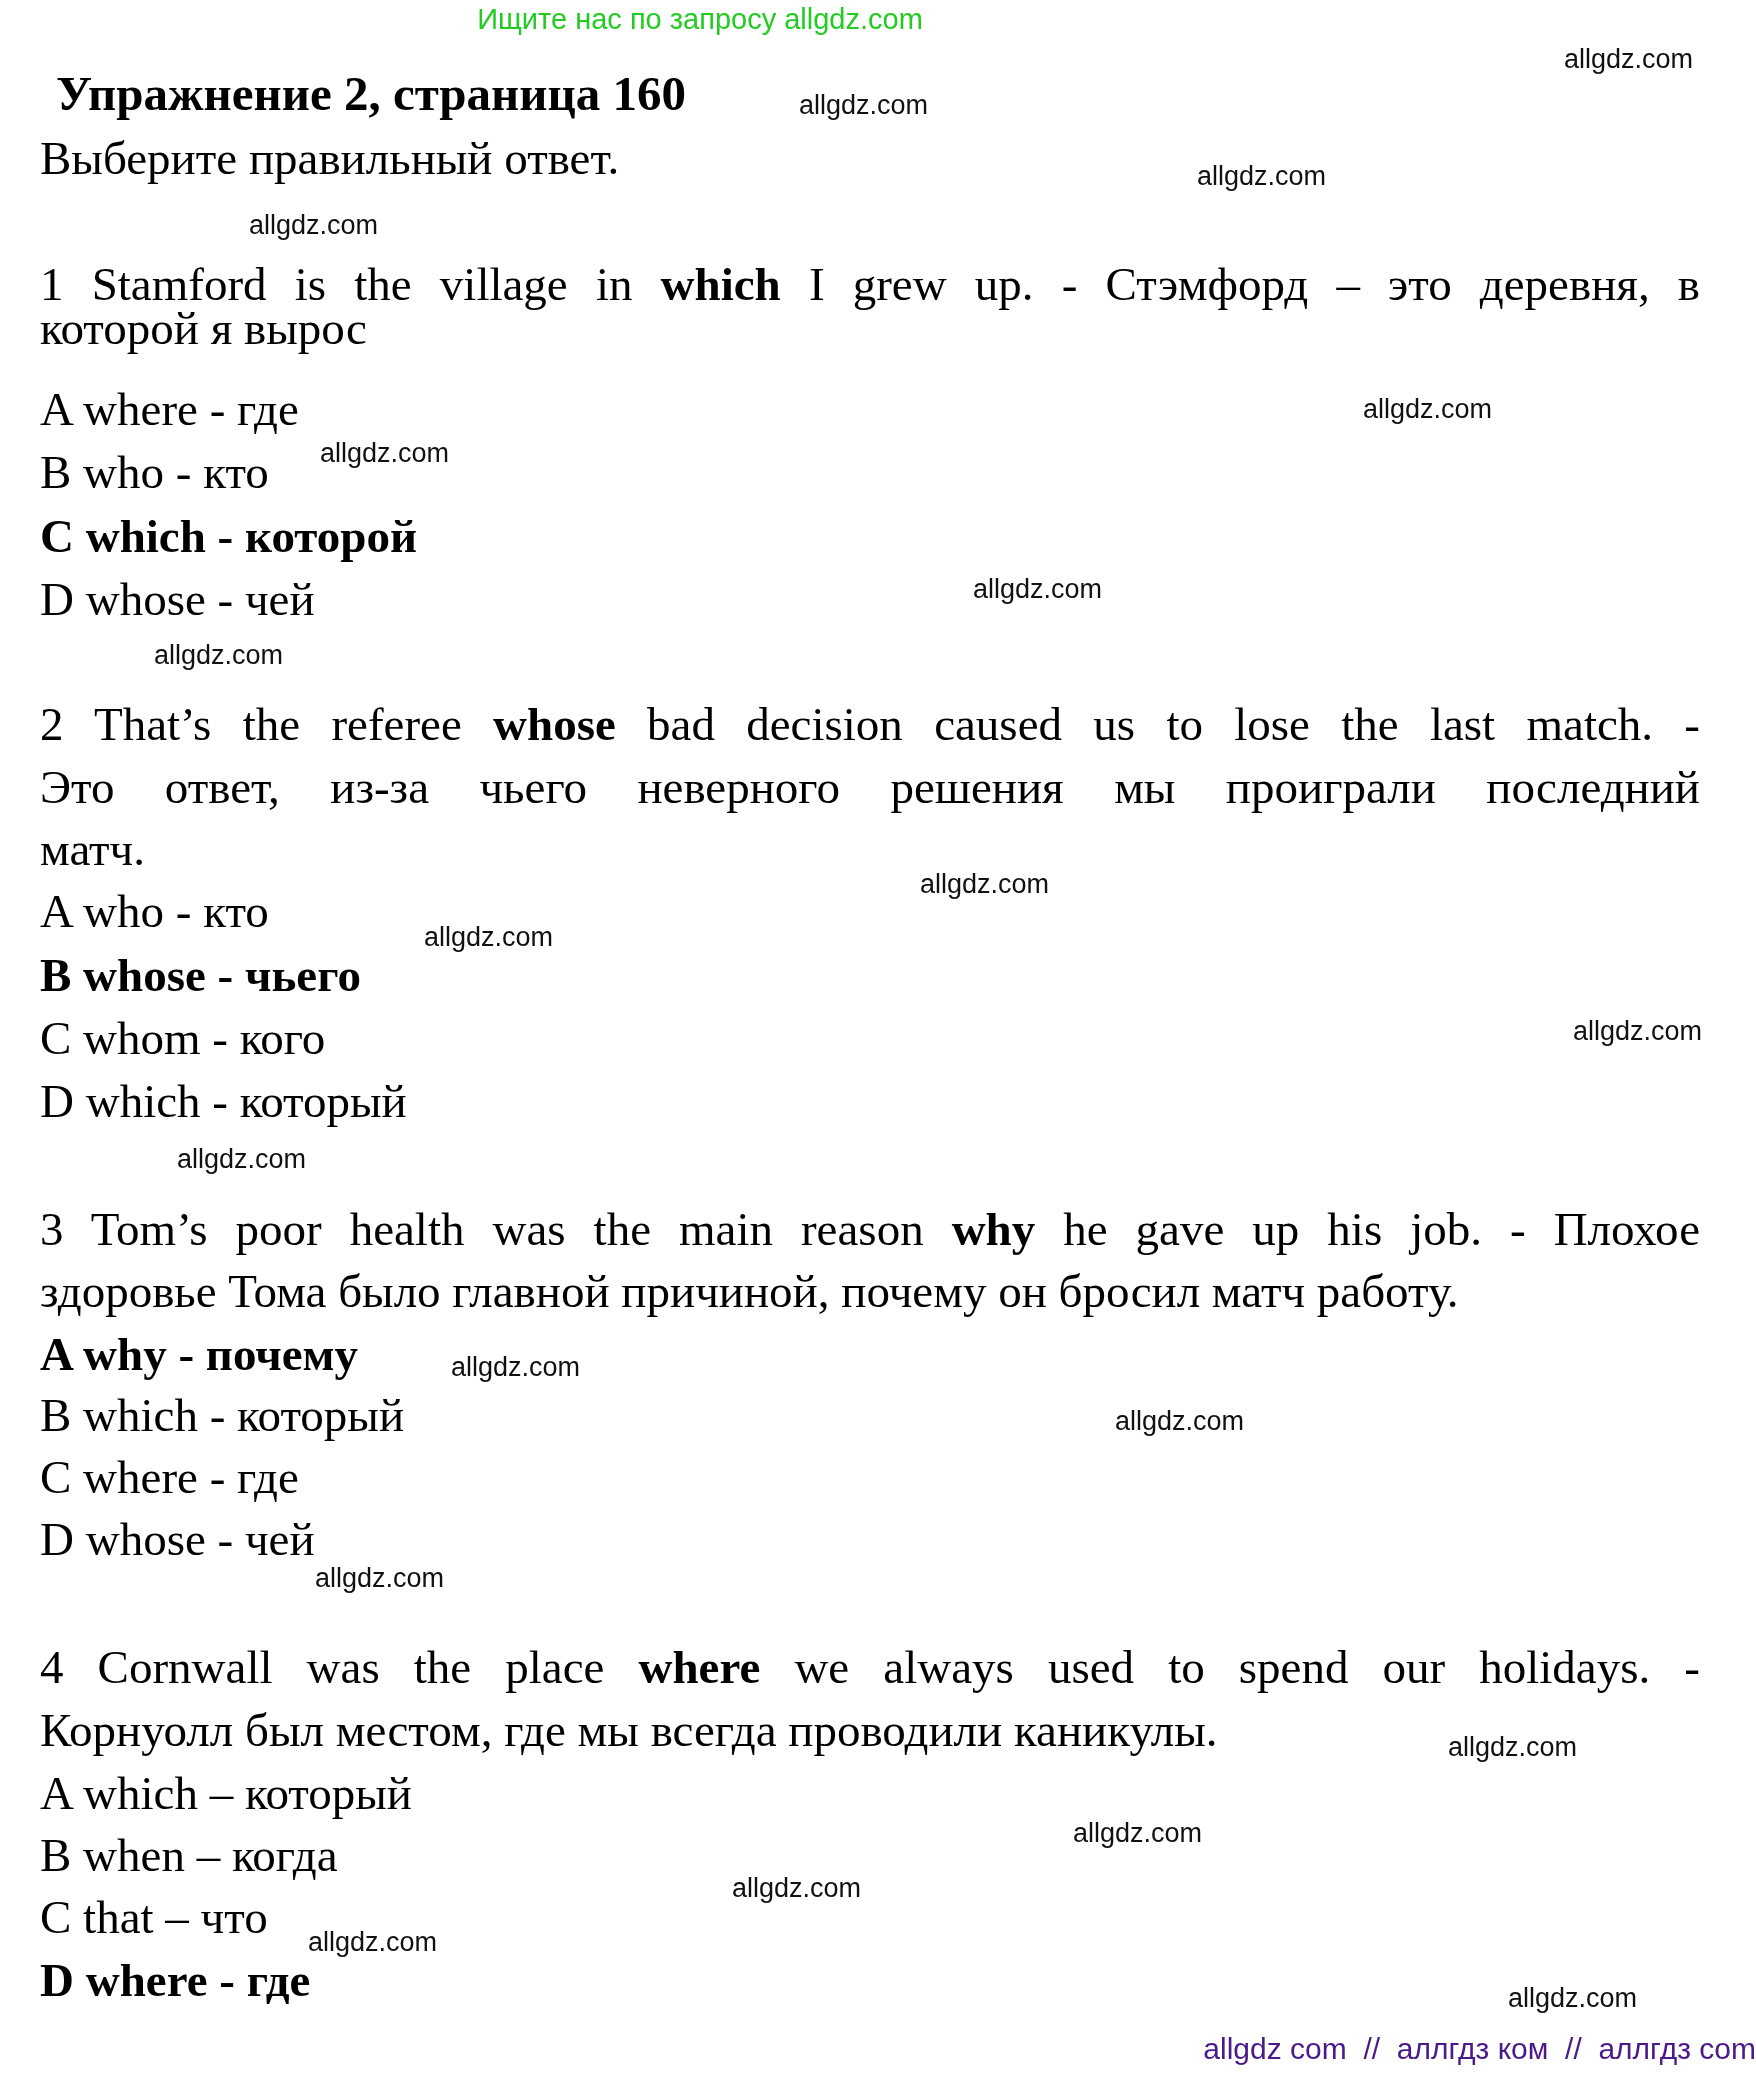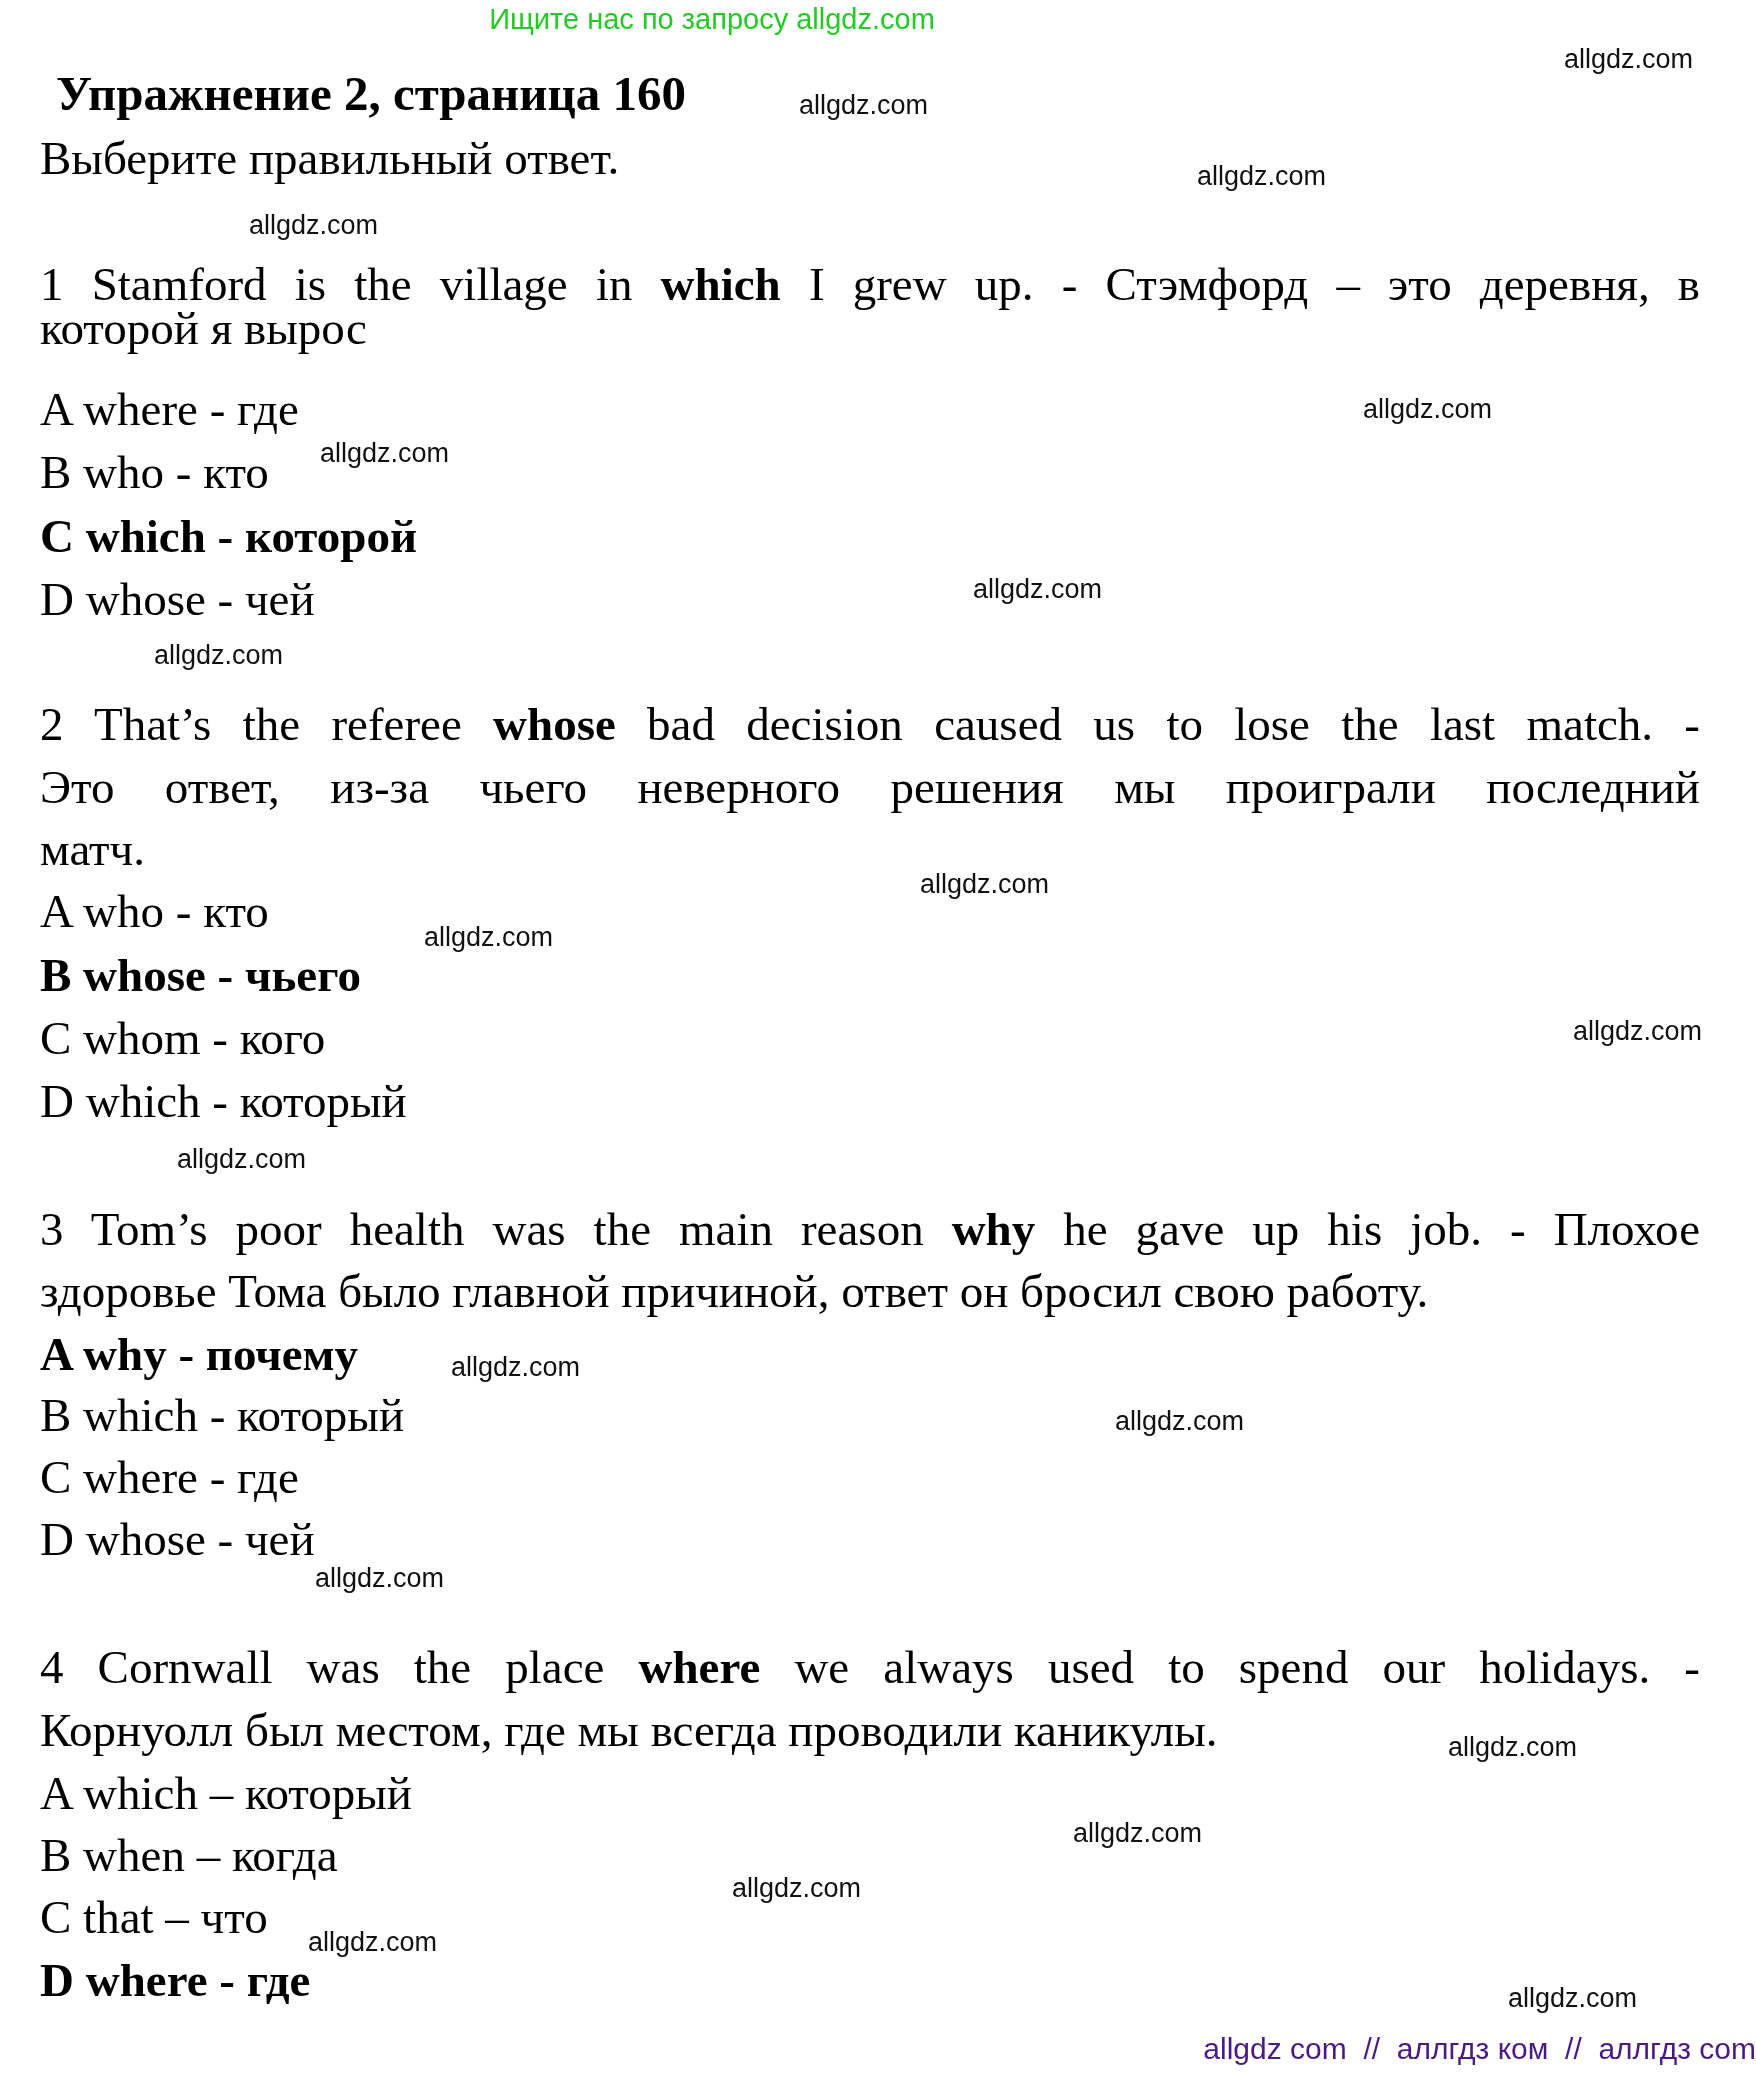--- a/index.html
+++ b/index.html
@@ -1,19 +1,19 @@
 <!DOCTYPE html>
 <html style="font-size:15px"><head>
 <meta charset="utf-8">
 <style>
   html, body { margin: 0; padding: 0; background: #ffffff; }
   body { width: 1756px; height: 2081px; position: relative; overflow: hidden; }
   .serif { font-family: "Liberation Serif", "DejaVu Serif", serif; color: #000; }
   .sans { font-family: "Liberation Sans", "DejaVu Sans", sans-serif; }
-  #top-banner { position: absolute; top: 1.9px; left: 0; width: 1400px; text-align: center; font-size: 29px; line-height: 34px; margin-left: 12px; }
+  #top-banner { position: absolute; top: 1.9px; left: 0; width: 1400px; text-align: center; font-size: 29px; line-height: 34px; }
   #footer-banner { position: absolute; top: 2030px; left: 0; width: 1756px; text-align: right; font-size: 30px; line-height: 38px; white-space: pre; }
   .line { position: absolute; left: 40px; font-size: 47px; line-height: 56px; white-space: nowrap; }
   .line.just { width: 1660px; text-align: justify; text-align-last: justify; white-space: normal; }
   .title { font-weight: bold; font-size: 49px; margin-left: 16px; }
   b { font-weight: bold; }
   .wm { position: absolute; font-size: 27px; line-height: 32px; color: #111; white-space: nowrap; }
 </style>
 </head>
 <body>
 
@@ -36,21 +36,21 @@
   <div class="line serif just" style="top:759px">Это ответ, из-за чьего неверного решения мы проиграли последний</div>
   <div class="line serif" style="top:821px">матч.</div>
   <div class="line serif" style="top:883px">A who - кто</div>
   <div class="line serif" style="top:947px;font-weight:bold">B whose - чьего</div>
   <div class="line serif" style="top:1010px">C whom - кого</div>
   <div class="line serif" style="top:1073px">D which - который</div>
 </div>
 
 <div>
   <div class="line serif just" style="top:1201px"><span>3 Tom’s poor health was the main reason </span><b>why</b><span> he gave up his job. - Плохое</span></div>
-  <div class="line serif" style="top:1263px">здоровье Тома было главной причиной, ответ он бросил свою работу.</div>
+  <div class="line serif" style="top:1263px">здоровье Тома было главной причиной, почему он бросил матч работу.</div>
   <div class="line serif" style="top:1326px;font-weight:bold">A why - почему</div>
   <div class="line serif" style="top:1387px">B which - который</div>
   <div class="line serif" style="top:1449px">C where - где</div>
   <div class="line serif" style="top:1511px">D whose - чей</div>
 </div>
 
 <div>
   <div class="line serif just" style="top:1639px"><span>4 Cornwall was the place </span><b>where</b><span> we always used to spend our holidays. -</span></div>
   <div class="line serif" style="top:1702px">Корнуолл был местом, где мы всегда проводили каникулы.</div>
   <div class="line serif" style="top:1765px">A which – который</div>

